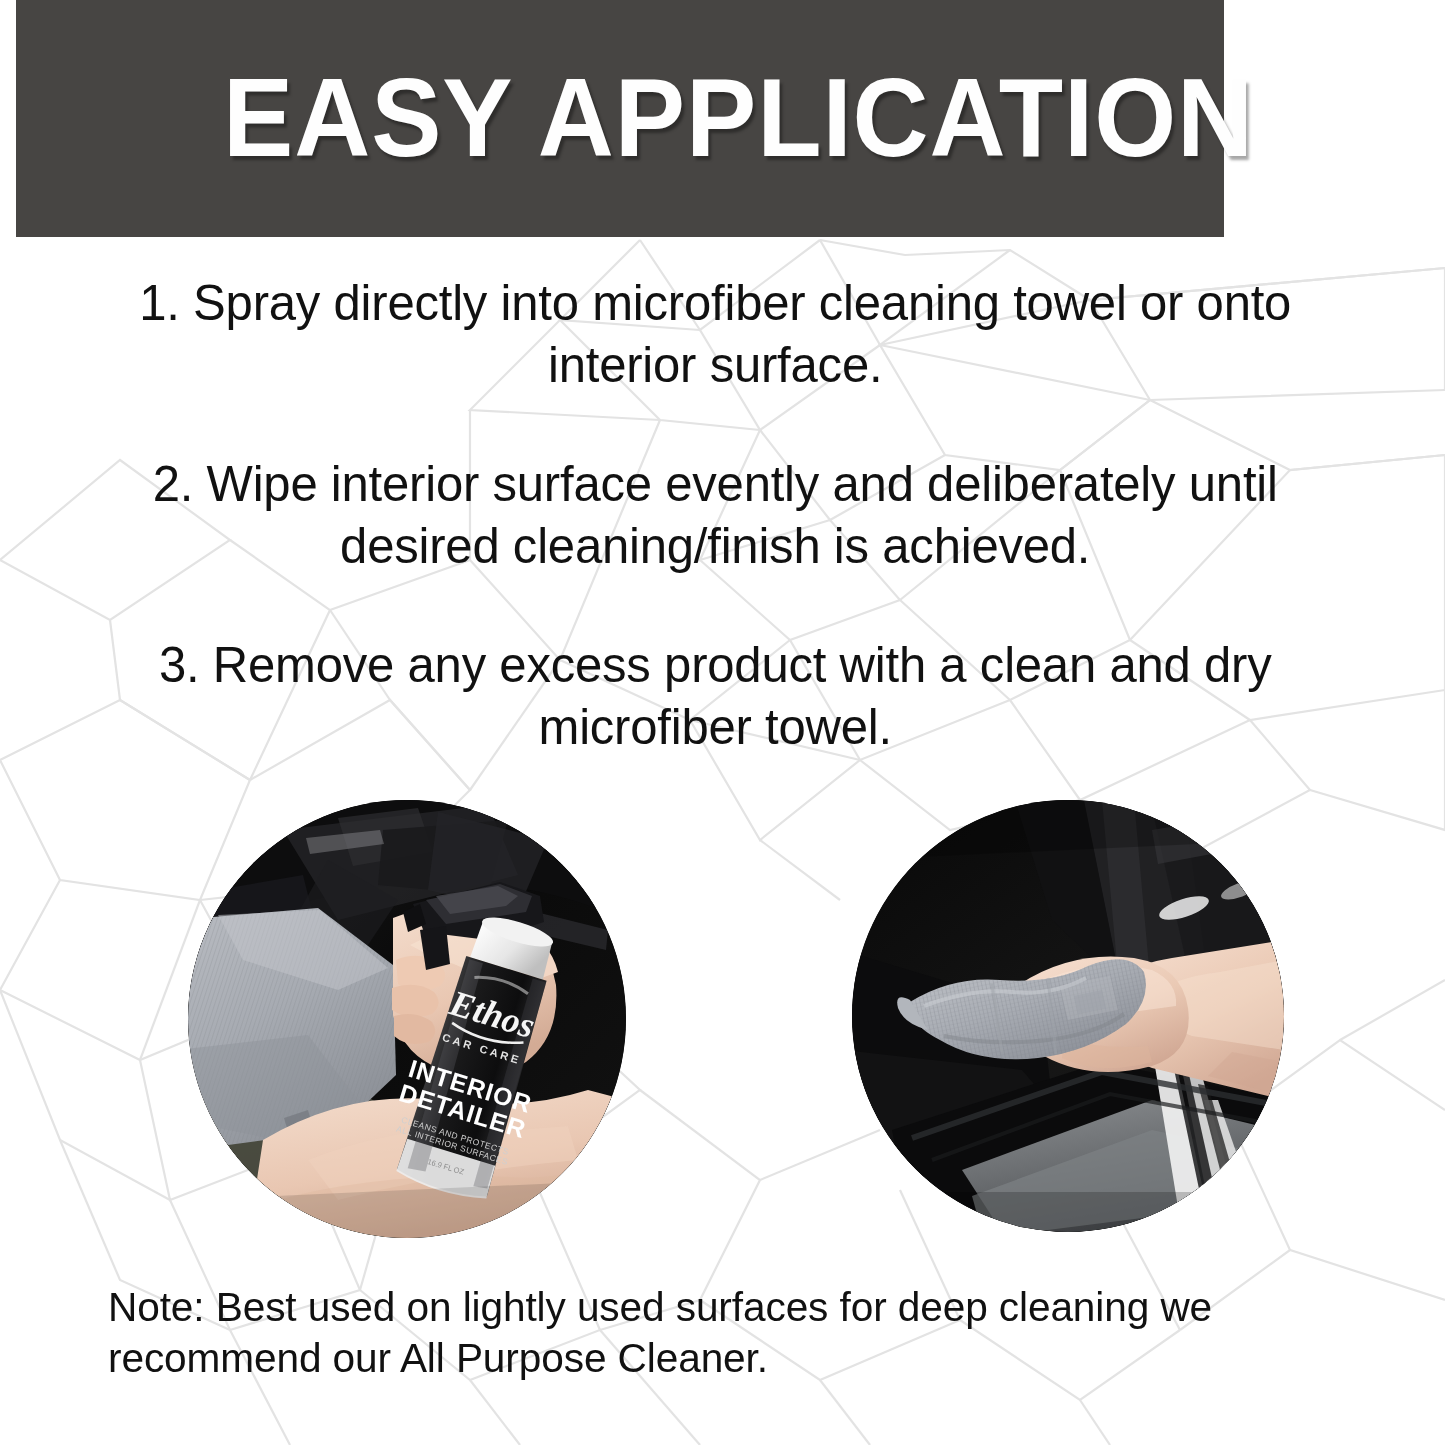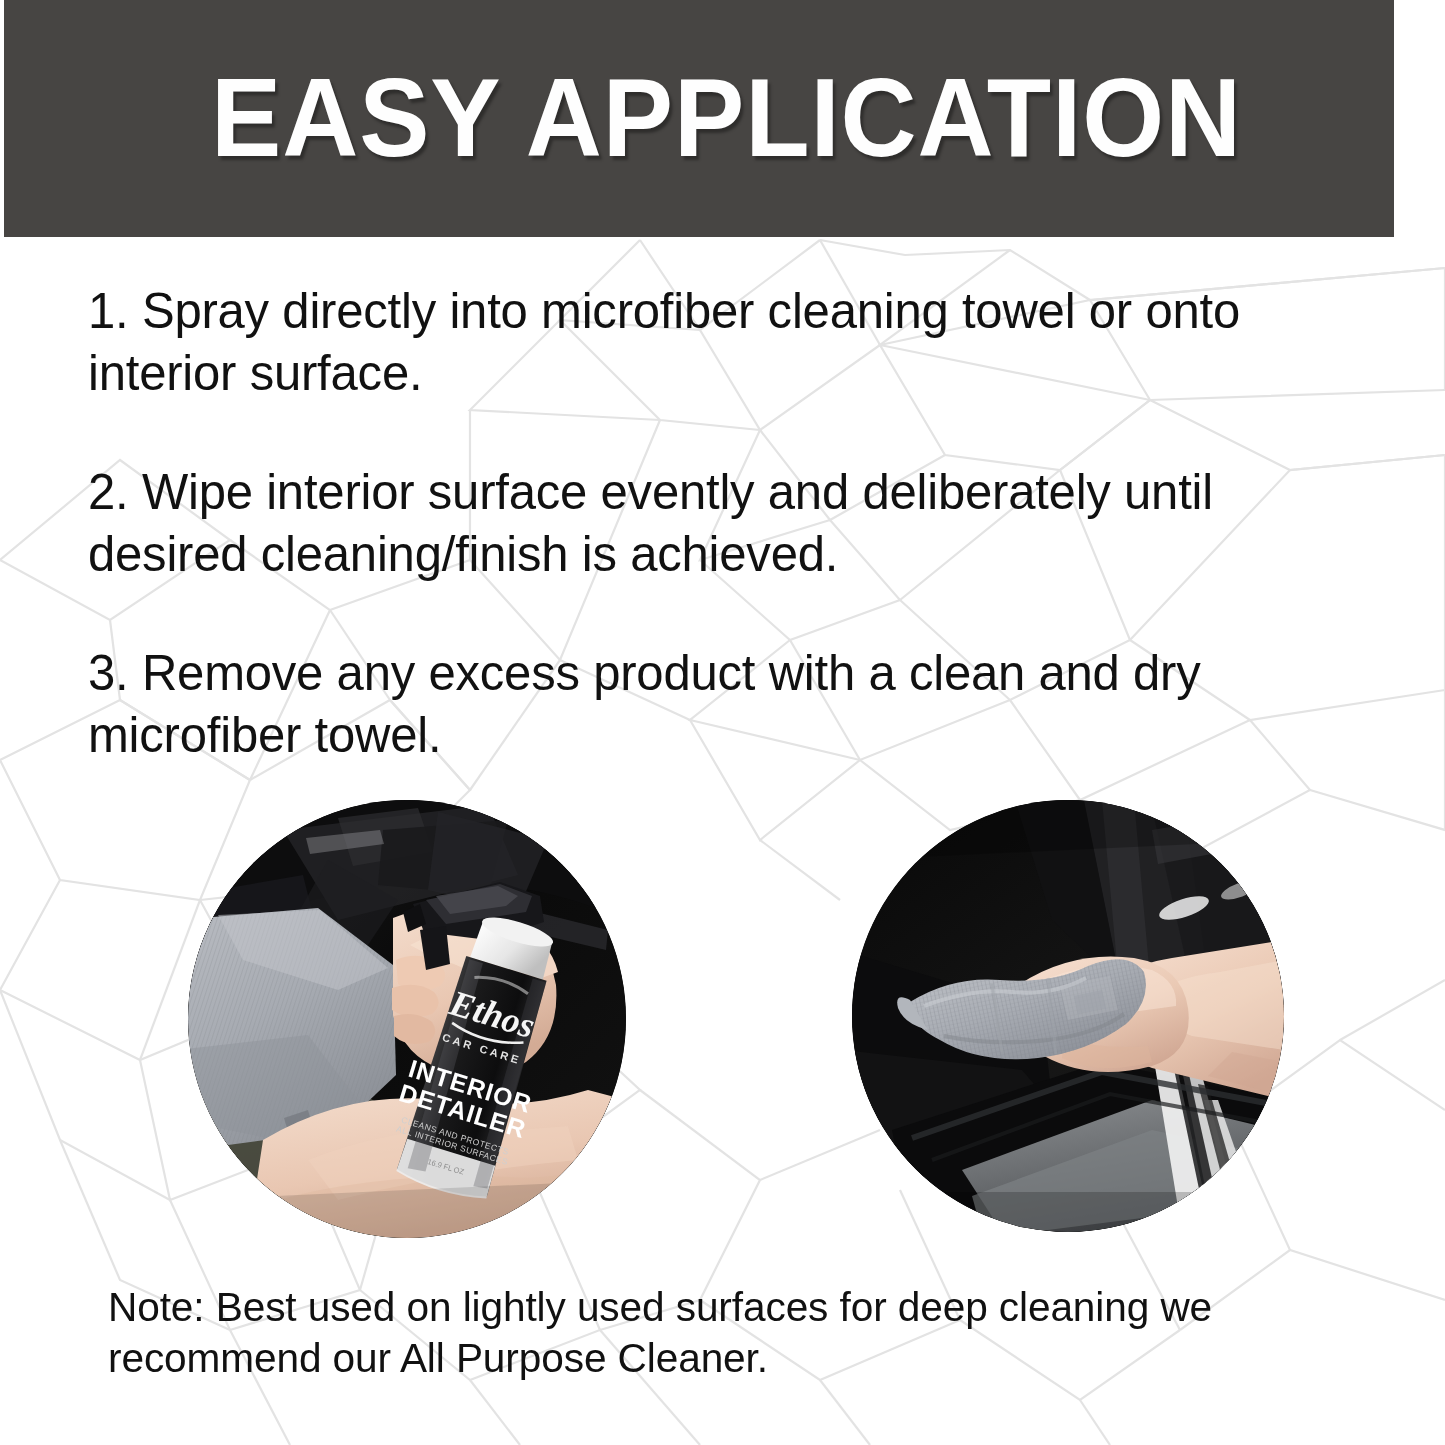--- a/index.html
+++ b/index.html
@@ -25,23 +25,23 @@
     top: 0;
     width: 1445px;
     height: 1445px;
     z-index: 0;
     pointer-events: none;
   }
 
   
   .header {
     position: absolute;
-    left: 4px;
+    left: 16px;
     top: 0;
-    width: 1390px;
+    width: 1208px;
     height: 237px;
     background: #474543;
     z-index: 3;
   }
   .header-title {
     position: absolute;
     left: 0;
     top: 62px;
     width: 1445px;
     text-align: center;
@@ -54,23 +54,24 @@
     transform: scaleX(0.94);
     transform-origin: 50% 50%;
     text-shadow: 3px 4px 3px rgba(0,0,0,0.35);
     white-space: nowrap;
   }
 
   
   .steps {
     position: absolute;
     left: 88px;
-    top: 280px;
+    top: 272px;
     width: 1280px;
     z-index: 2;
+    text-align: center;
   }
   .step {
     color: #111111;
     font-family: "Liberation Sans", sans-serif;
     font-weight: 400;
     font-size: 50px;
     line-height: 62px;
     letter-spacing: -0.2px;
     margin-bottom: 57px;
     transform: scaleX(0.98);

